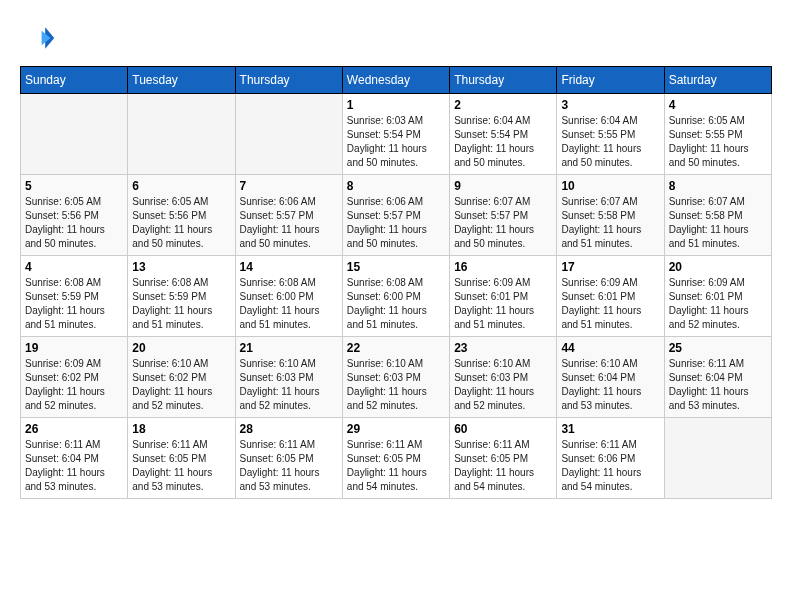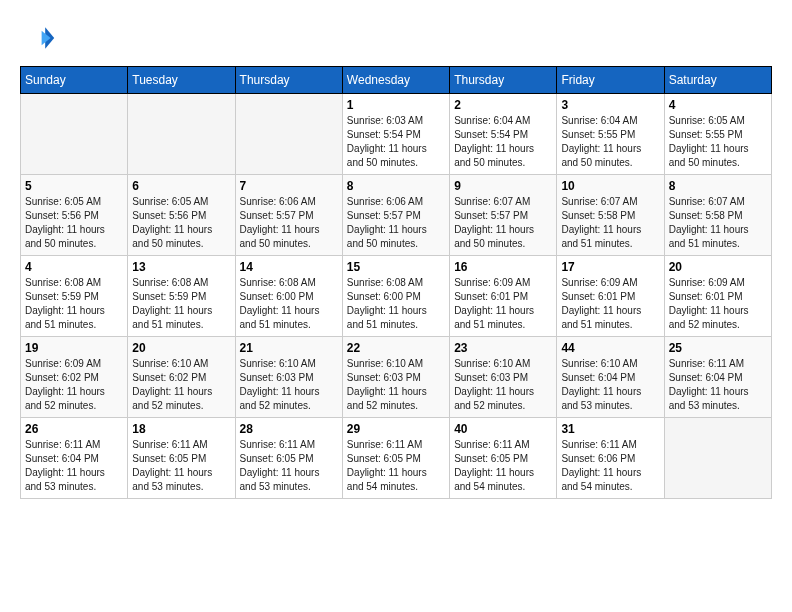--- a/index.html
+++ b/index.html
@@ -242,21 +242,21 @@
         </td>
         <td>
           <span class="day-num">28</span>
           <div class="day-info">Sunrise: 6:11 AM<br>Sunset: 6:05 PM<br>Daylight: 11 hours and 53 minutes.</div>
         </td>
         <td>
           <span class="day-num">29</span>
           <div class="day-info">Sunrise: 6:11 AM<br>Sunset: 6:05 PM<br>Daylight: 11 hours and 54 minutes.</div>
         </td>
         <td>
-          <span class="day-num">40</span>
+          <span class="day-num">60</span>
           <div class="day-info">Sunrise: 6:11 AM<br>Sunset: 6:05 PM<br>Daylight: 11 hours and 54 minutes.</div>
         </td>
         <td>
           <span class="day-num">31</span>
           <div class="day-info">Sunrise: 6:11 AM<br>Sunset: 6:06 PM<br>Daylight: 11 hours and 54 minutes.</div>
         </td>
         <td class="empty"></td>
       </tr>
     </tbody>
 </table>

